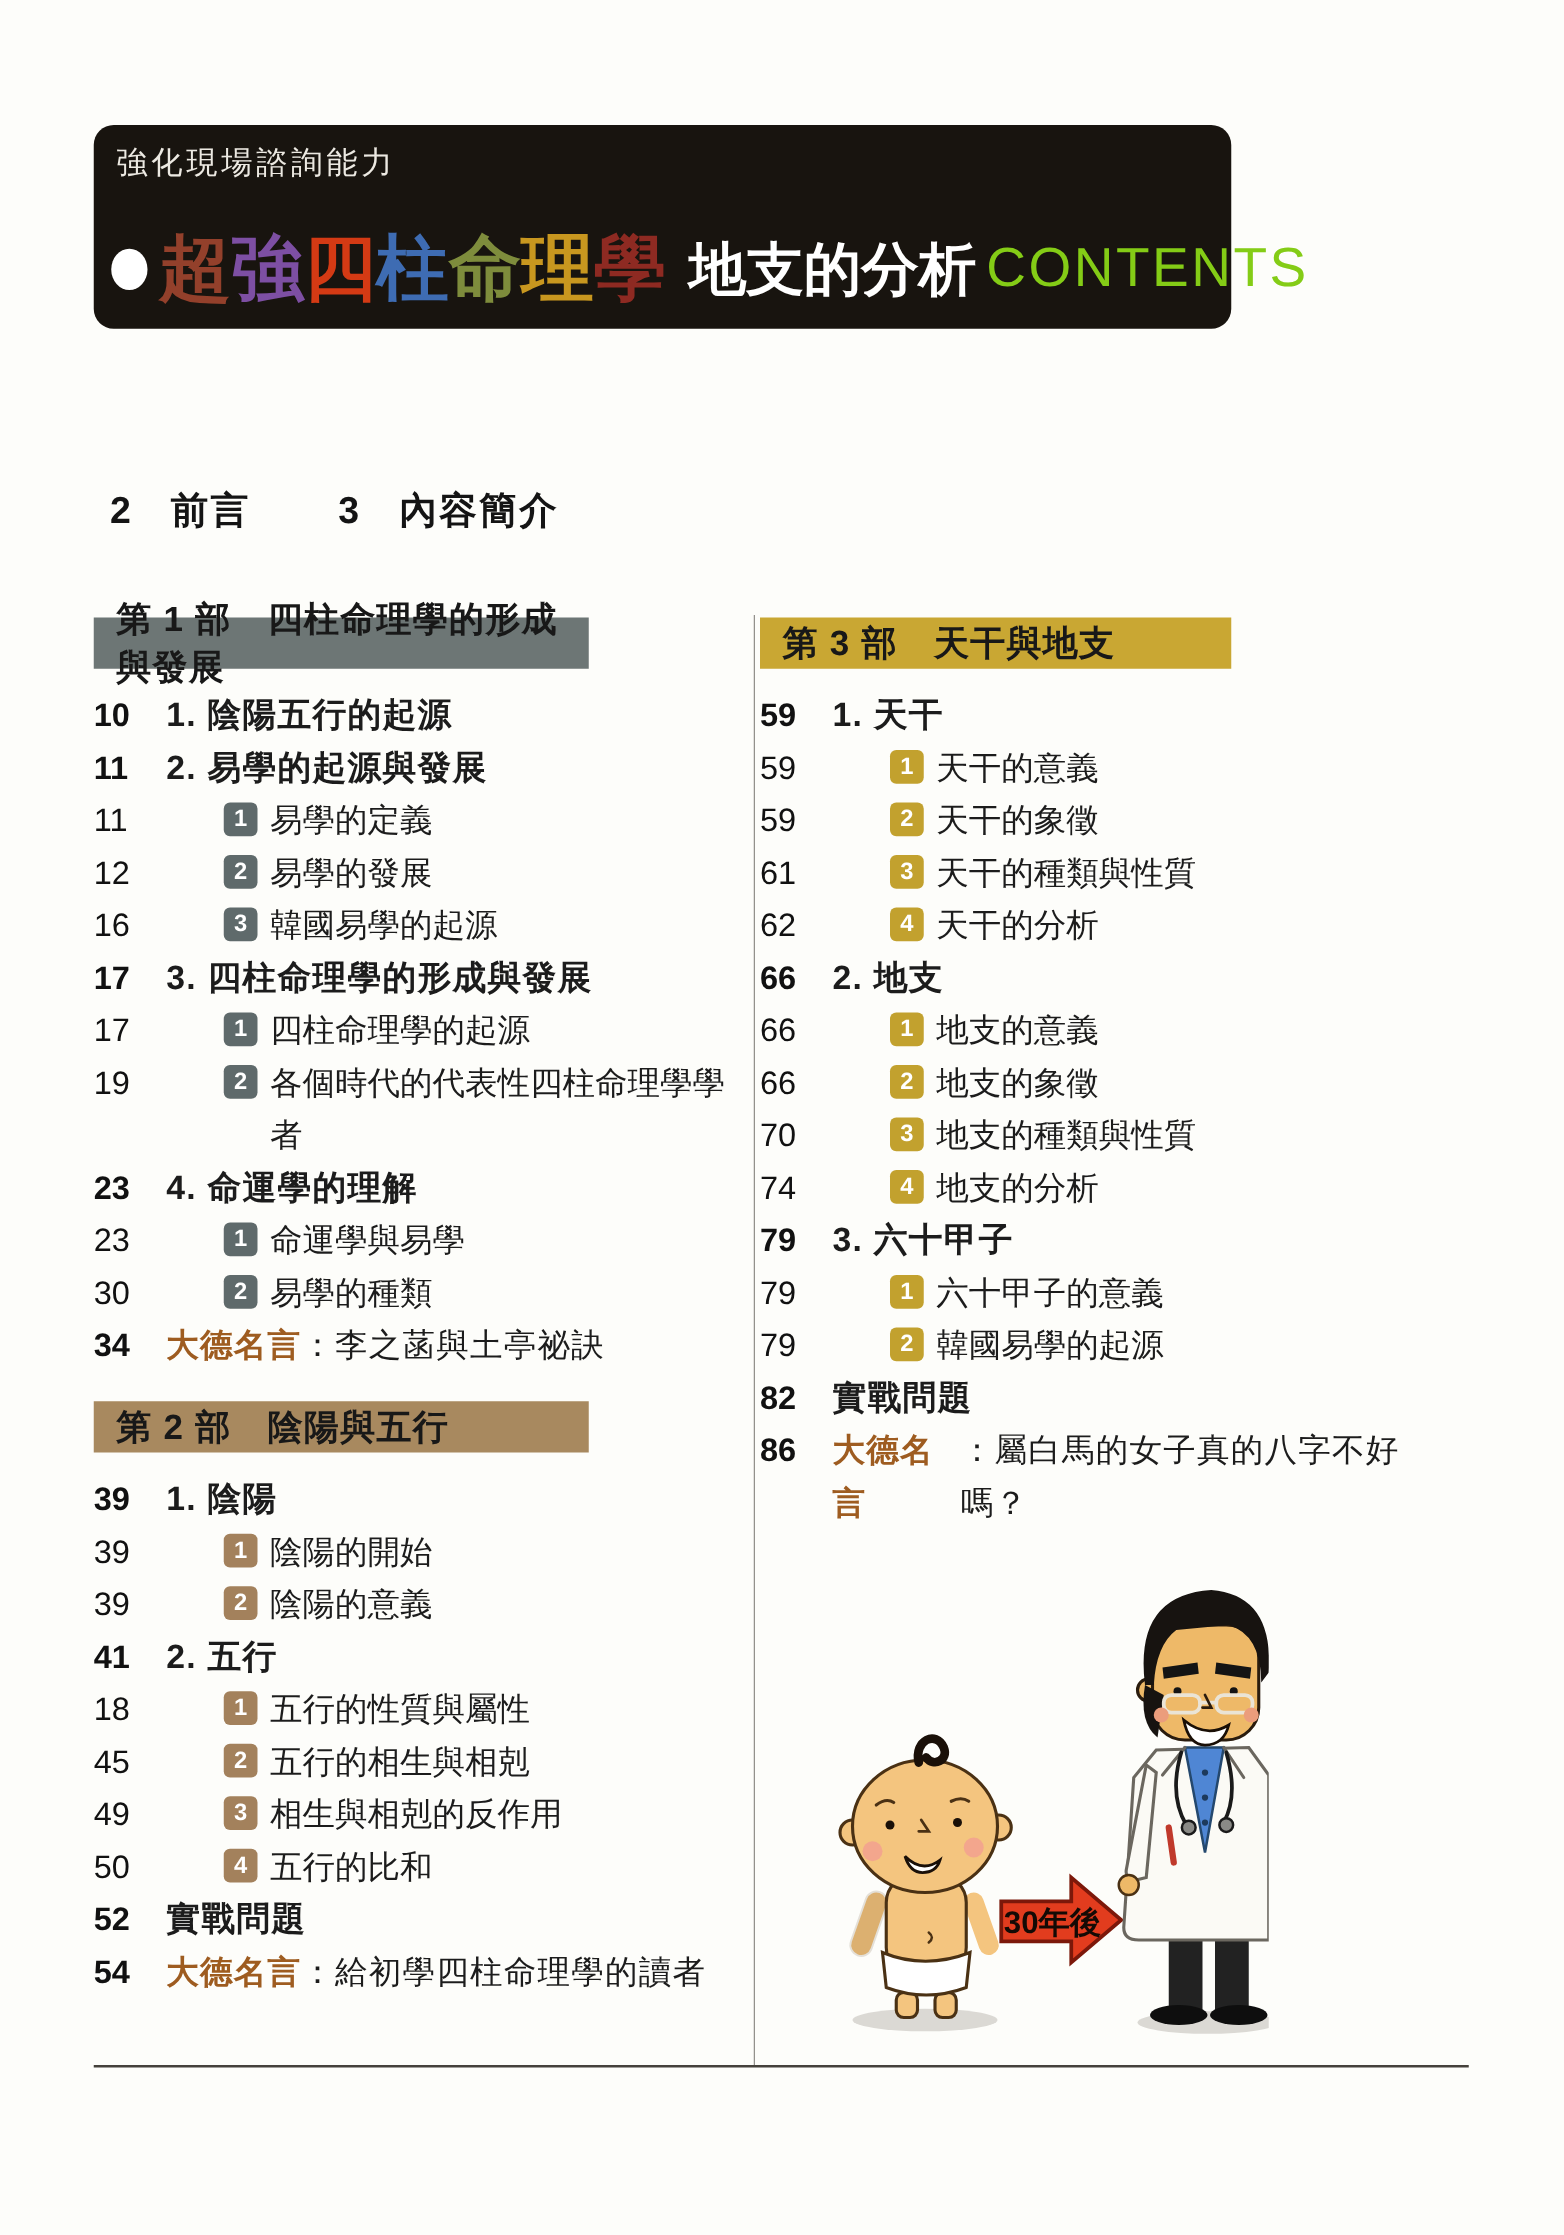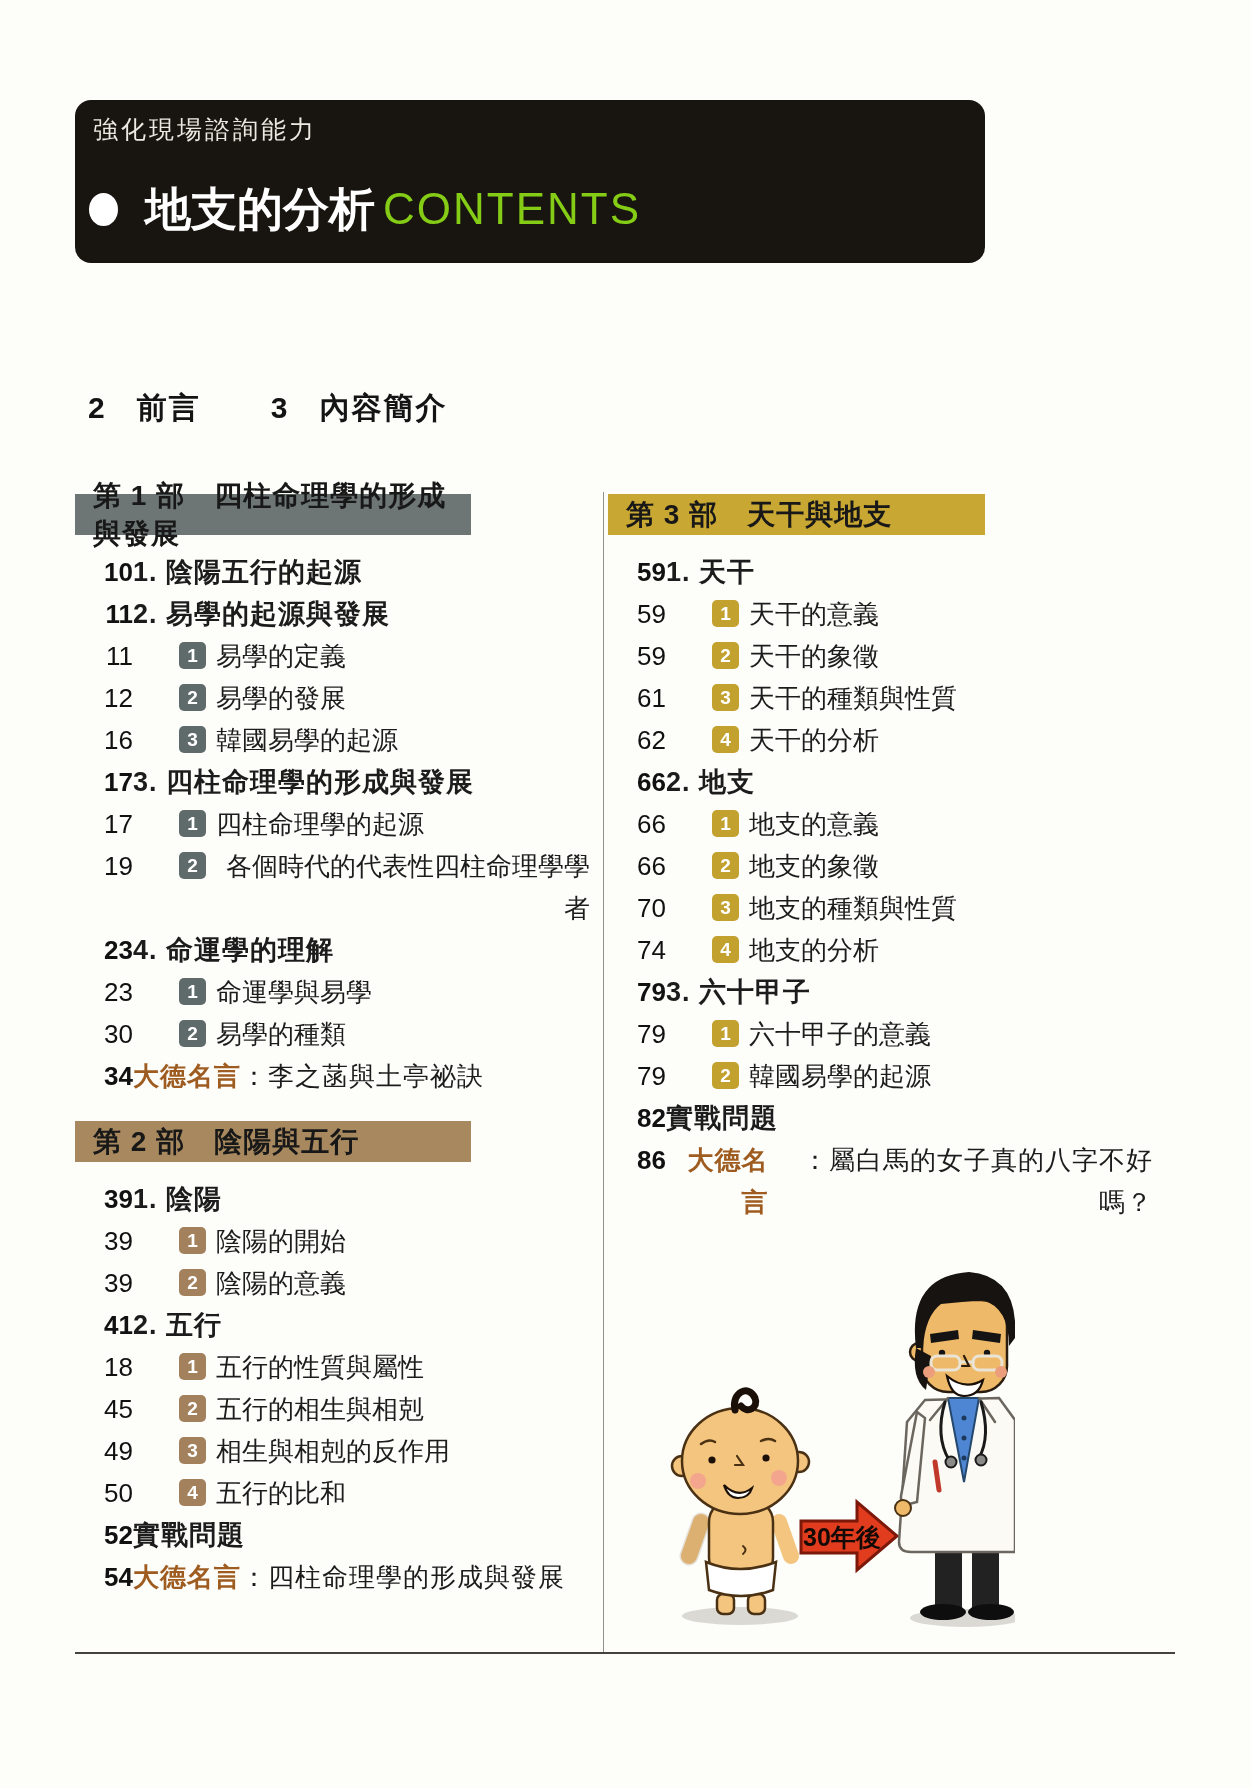--- a/index.html
+++ b/index.html
@@ -29,21 +29,21 @@
   
   .col{position:absolute;top:494px;}
   .col-left{left:75px;width:515px;}
   .col-right{left:608px;width:545px;}
   .section + .section{margin-top:24px;}
   .bar{height:41px;display:flex;align-items:center;padding-left:18px;box-sizing:border-box;
     font-size:28px;font-weight:bold;color:#181818;letter-spacing:1px;}
   .col-left .bar{width:396px;}
   .col-right .bar{width:377px;}
   .rows{margin-top:16px;}
-  .row{display:flex;align-items:flex-start;line-height:42px;font-size:26px;color:#1c1c1c;text-align:right;}
+  .row{display:flex;align-items:flex-start;line-height:42px;font-size:26px;color:#1c1c1c;}
   .row .pg{width:58px;flex:none;font-size:26px;color:#111;}
   .row.main .pg,.row.plain .pg,.row.quote .pg{font-weight:bold;}
   .row .content{flex:1;display:flex;align-items:flex-start;min-width:0;}
   .row.main .content{font-weight:600;font-size:27px;letter-spacing:1px;}
   .row.sub .content{padding-left:46px;}
   .row.plain .content{font-weight:bold;font-size:27px;letter-spacing:1px;}
   .badge{flex:none;width:27px;height:27px;border-radius:5px;color:#fff;font-size:19px;
     font-weight:bold;display:flex;align-items:center;justify-content:center;
     margin:7px 10px 0 0;font-family:"Liberation Sans",sans-serif;}
   .quote .prefix{color:#9e5c20;font-weight:600;letter-spacing:1px;}
@@ -54,20 +54,21 @@
 </style>
 </head>
 <body>
 
 <div class="page">
 
   <div class="banner">
     <div class="tagline">強化現場諮詢能力</div>
     <div class="title-row">
       <span class="bullet"></span>
+      <span class="title-chars"><span style="color: rgb(147, 64, 43);">超</span><span style="color: rgb(125, 79, 163);">強</span><span style="color: rgb(212, 58, 20);">四</span><span style="color: rgb(62, 108, 179);">柱</span><span style="color: rgb(126, 140, 60);">命</span><span style="color: rgb(200, 151, 31);">理</span><span style="color: rgb(142, 42, 34);">學</span></span>
       <span class="subtitle">地支的分析</span>
       <span class="contents">CONTENTS</span>
     </div>
   </div>
 
   <div class="intro">
     <span class="pg">2</span>
     <span class="lbl first">前言</span>
     <span class="pg">3</span>
     <span class="lbl">內容簡介</span>
@@ -222,21 +223,21 @@
           <div class="row plain">
             <span class="pg">52</span>
             <span class="content">
               <span class="txt">實戰問題</span>
             </span>
           </div>
           <div class="row quote">
             <span class="pg">54</span>
             <span class="content">
               <span class="prefix">大德名言</span>
-              <span class="txt">：四柱命理學的形成與發展</span>
+              <span class="txt">：給初學四柱命理學的讀者</span>
             </span>
           </div>
         </div>
       </div>
     </div>
   <div class="col col-right" id="col-right">
       <div class="section">
         <div class="bar" style="background: rgb(201, 167, 51);">第 3 部　天干與地支</div>
         <div class="rows">
           <div class="row main">

